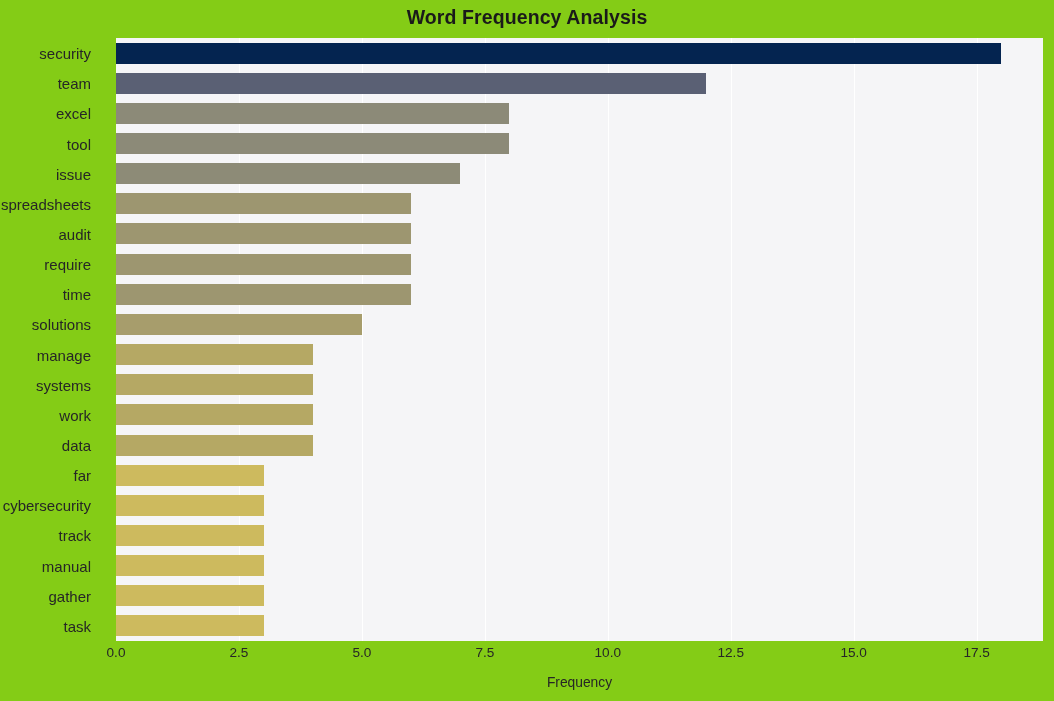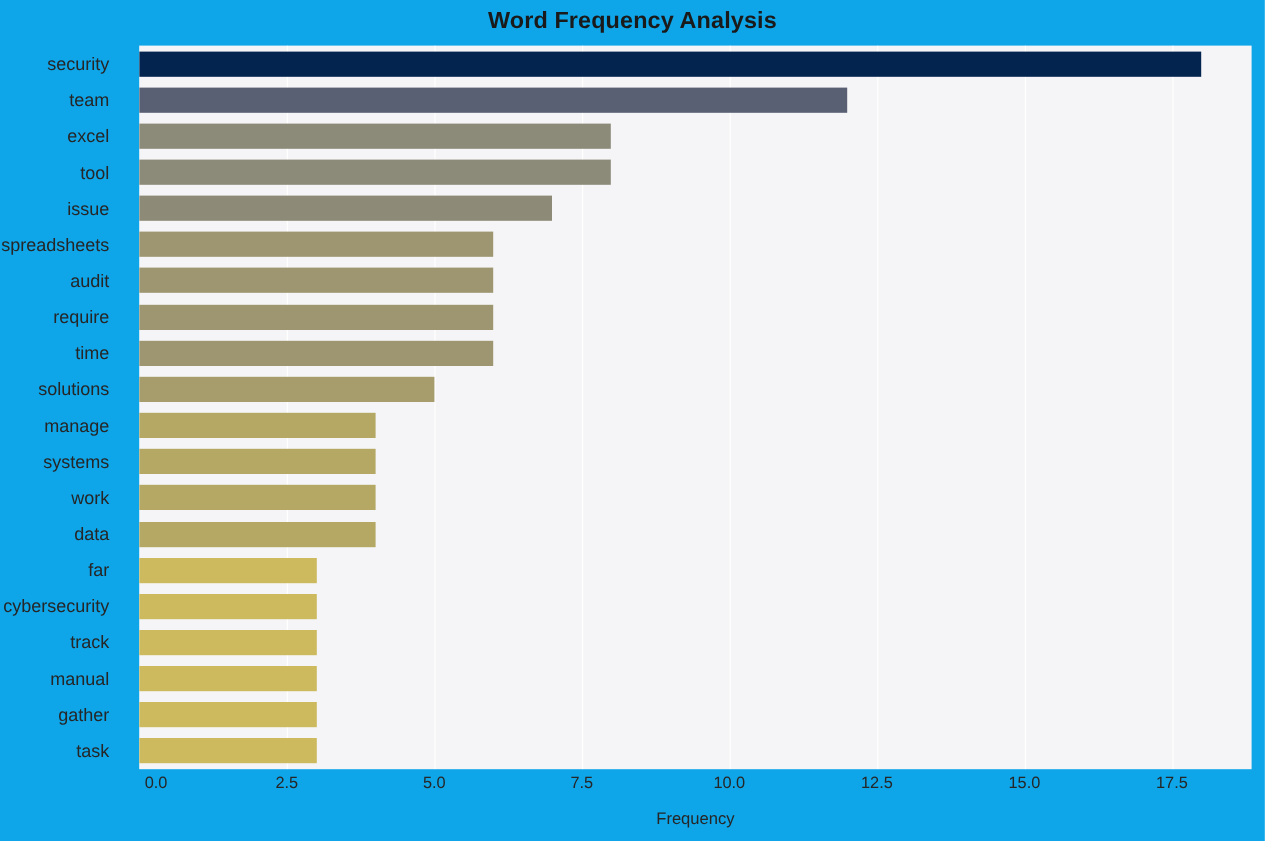--- a/index.html
+++ b/index.html
@@ -101,21 +101,21 @@
     top: 675px;
     width: 927px;
     text-align: center;
     font-size: 13.8px;
     color: #262626;
   }
 </style>
 </head>
 <body>
 
-<div id="figure" style="background: #0ea5e9;">
+<div id="figure" style="background: #84cc16;">
 
   <div id="chart-title">Word Frequency Analysis</div>
 
   <div id="plot-area" style="background: rgb(245, 245, 247);">
     <div id="grid-layer">
         <div class="vgrid" style="left: 122.944px;"></div>
         <div class="vgrid" style="left: 245.889px;"></div>
         <div class="vgrid" style="left: 368.833px;"></div>
         <div class="vgrid" style="left: 491.777px;"></div>
         <div class="vgrid" style="left: 614.721px;"></div>
@@ -163,21 +163,21 @@
       <div class="ylabel" style="top: 400.025px;">data</div>
       <div class="ylabel" style="top: 430.175px; padding-left: 33px;">far</div>
       <div class="ylabel" style="top: 460.325px;">cybersecurity</div>
       <div class="ylabel" style="top: 490.475px;">track</div>
       <div class="ylabel" style="top: 520.625px;">manual</div>
       <div class="ylabel" style="top: 550.775px;">gather</div>
       <div class="ylabel" style="top: 580.925px; margin-left: 16px;">task</div>
     </div>
 
   <div id="xticks">
-      <div class="xtick" style="left: 14px;">0.0</div>
+      <div class="xtick" style="left: 0px;">0.0</div>
       <div class="xtick" style="left: 122.944px;">2.5</div>
       <div class="xtick" style="left: 245.889px;">5.0</div>
       <div class="xtick" style="left: 368.833px;">7.5</div>
       <div class="xtick" style="left: 491.777px;">10.0</div>
       <div class="xtick" style="left: 614.721px;">12.5</div>
       <div class="xtick" style="left: 737.666px;">15.0</div>
       <div class="xtick" style="left: 860.61px;">17.5</div>
     </div>
 
   <div id="xaxis-label">Frequency</div>

